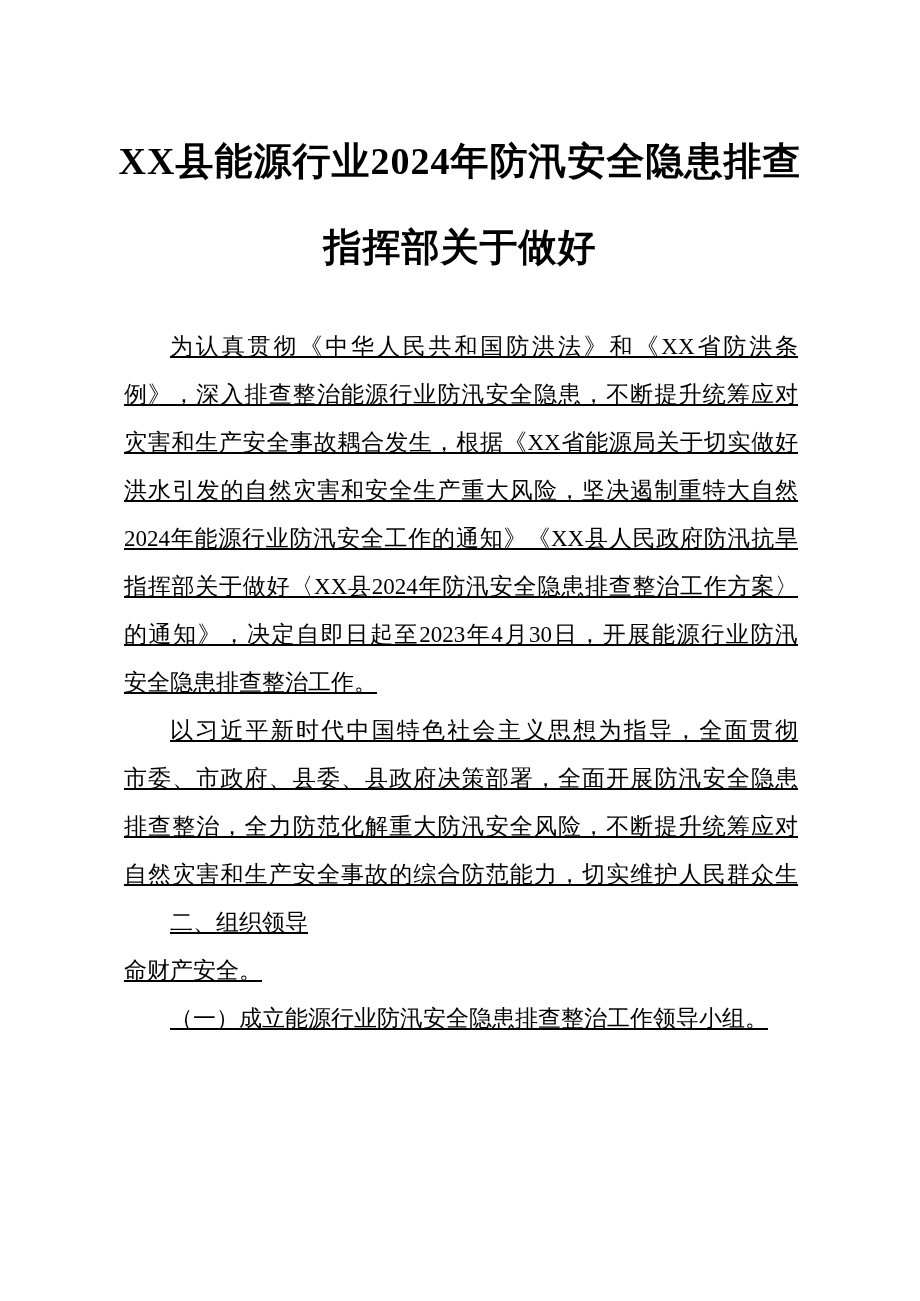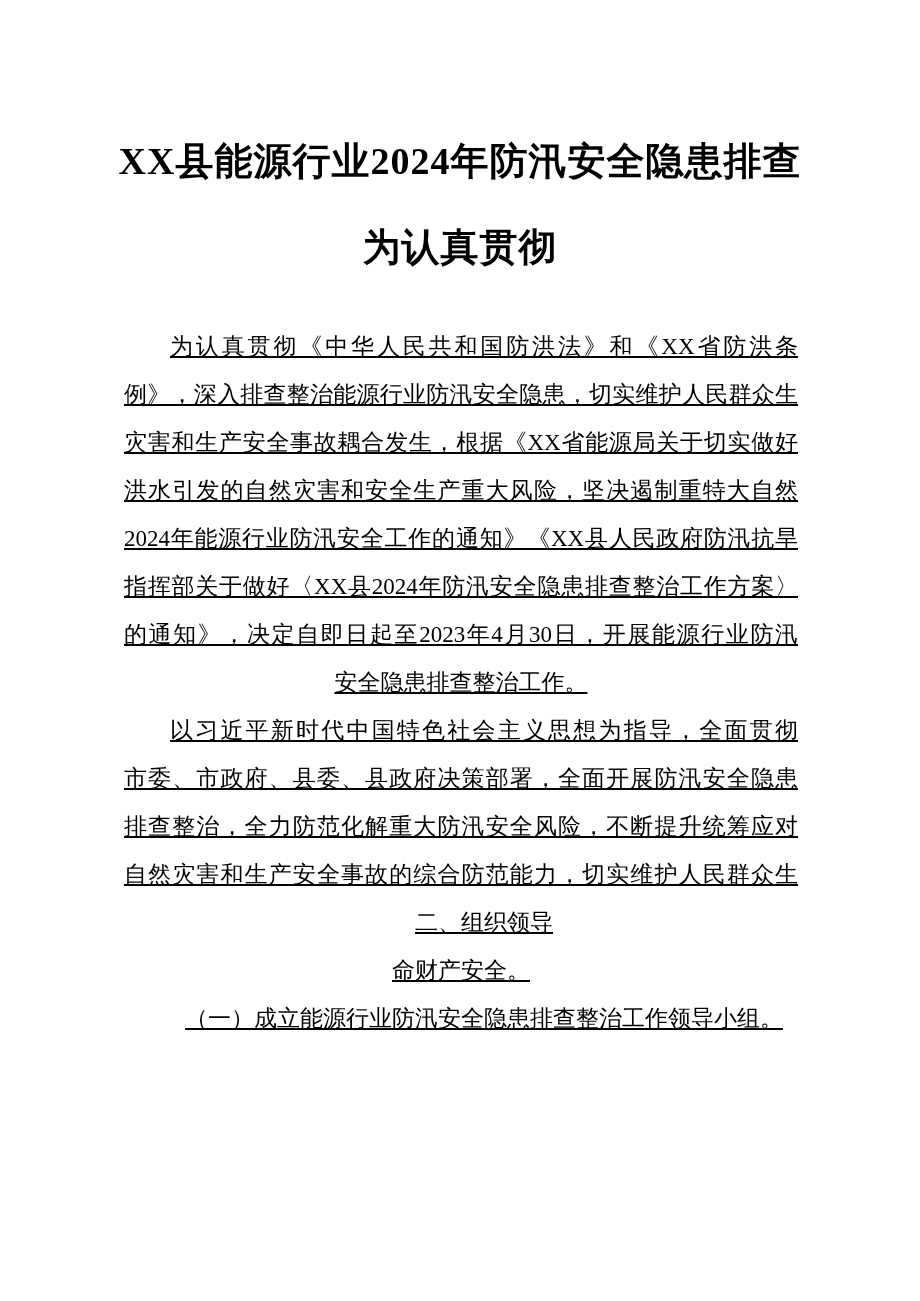--- a/index.html
+++ b/index.html
@@ -39,46 +39,46 @@
     top: 323px;
     left: 124px;
     width: 674px;
     text-decoration: underline;
   }
   .body-line {
     font-size: 23px;
     height: 48px;
     line-height: 48px;
     white-space: nowrap;
-    text-align: center;
+    text-align: left;
   }
   
   .body-line.justify {
     white-space: normal;
     text-align: justify;
     text-align-last: justify;
   }
   
   .body-line.indent {
     text-indent: 46px;
   }
 </style>
 </head>
 <body>
 
 <div class="page">
   <div class="doc-title">
     <div>XX县能源行业2024年防汛安全隐患排查</div>
-    <div>为认真贯彻</div>
+    <div>指挥部关于做好</div>
   </div>
 
   <div class="doc-body">
 
   <div class="body-line indent justify">为认真贯彻《中华人民共和国防洪法》和《XX省防洪条</div>
-      <div class="body-line justify">例》，深入排查整治能源行业防汛安全隐患，切实维护人民群众生</div>
+      <div class="body-line justify">例》，深入排查整治能源行业防汛安全隐患，不断提升统筹应对</div>
       <div class="body-line justify">灾害和生产安全事故耦合发生，根据《XX省能源局关于切实做好</div>
       <div class="body-line justify">洪水引发的自然灾害和安全生产重大风险，坚决遏制重特大自然</div>
       <div class="body-line justify">2024年能源行业防汛安全工作的通知》《XX县人民政府防汛抗旱</div>
       <div class="body-line justify">指挥部关于做好〈XX县2024年防汛安全隐患排查整治工作方案〉</div>
       <div class="body-line justify">的通知》，决定自即日起至2023年4月30日，开展能源行业防汛</div>
       <div class="body-line">安全隐患排查整治工作。</div>
       <div class="body-line indent justify">以习近平新时代中国特色社会主义思想为指导，全面贯彻</div>
       <div class="body-line justify">市委、市政府、县委、县政府决策部署，全面开展防汛安全隐患</div>
       <div class="body-line justify">排查整治，全力防范化解重大防汛安全风险，不断提升统筹应对</div>
       <div class="body-line justify">自然灾害和生产安全事故的综合防范能力，切实维护人民群众生</div>

